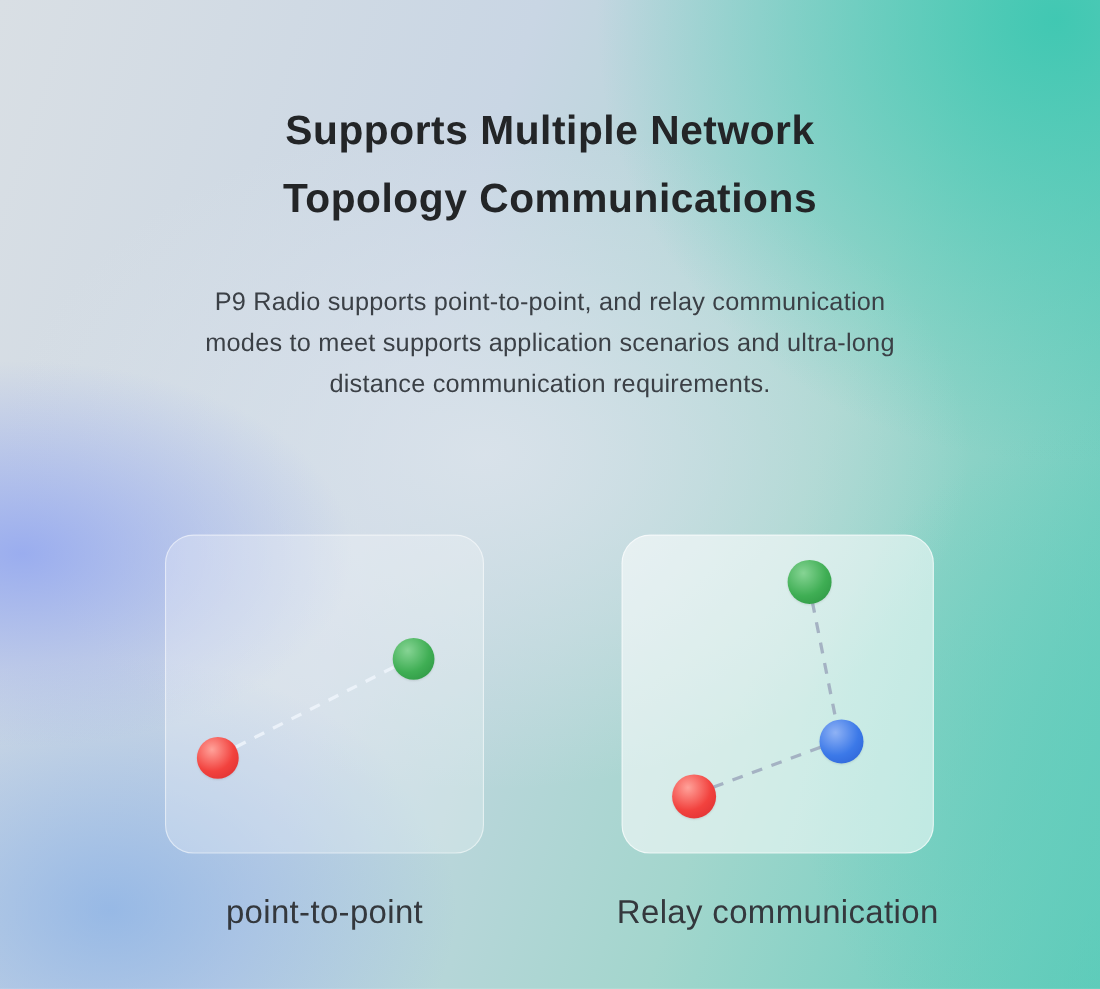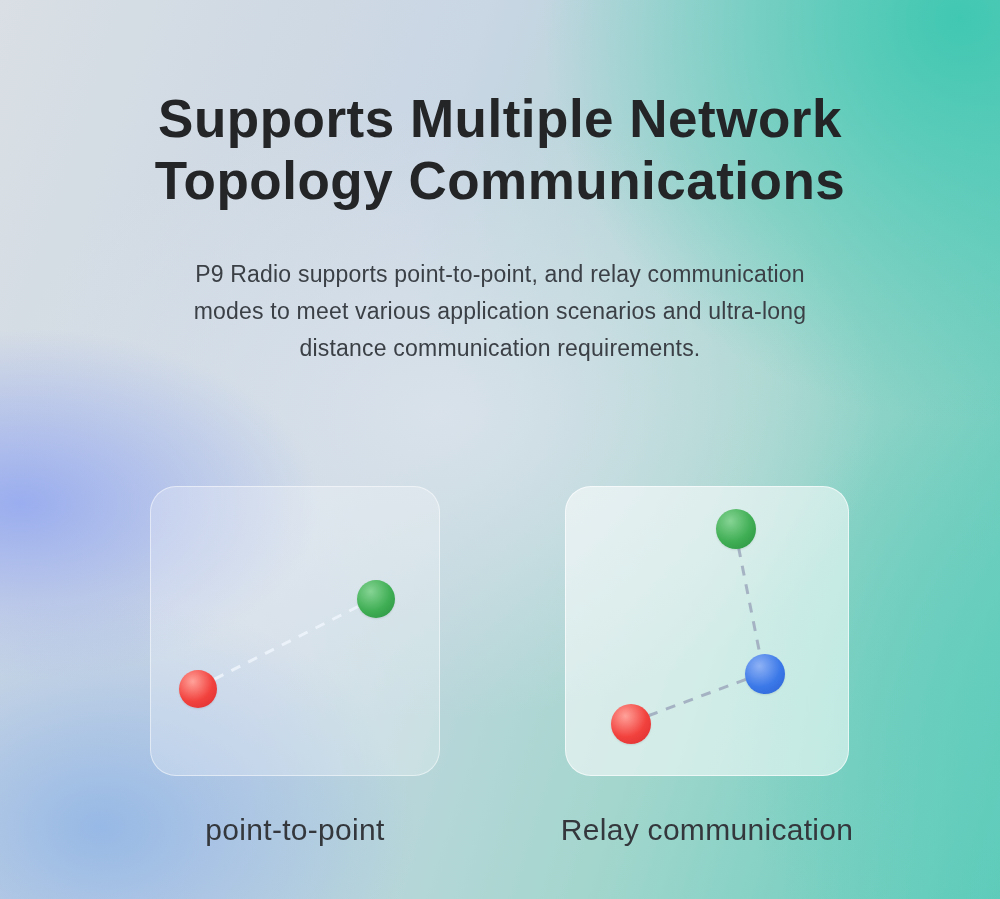--- a/index.html
+++ b/index.html
@@ -13,21 +13,21 @@
       radial-gradient(ellipse 40% 26% at 2% 56%, rgba(148,168,240,0.90), rgba(148,168,240,0) 75%),
       radial-gradient(ellipse 42% 34% at 10% 92%, rgba(122,168,230,0.65), rgba(122,168,230,0) 75%),
       radial-gradient(ellipse 58% 62% at 96% 2%, rgba(60,199,177,0.95), rgba(60,199,177,0) 72%),
       radial-gradient(ellipse 42% 48% at 104% 78%, rgba(98,205,188,0.85), rgba(98,205,188,0) 75%),
       radial-gradient(ellipse 52% 40% at 44% 46%, rgba(219,227,235,0.90), rgba(219,227,235,0) 85%),
       linear-gradient(108deg, #d9dfe4 0%, #c9d6e4 38%, #a3d6cd 68%, #5ccbb9 100%);
   }
   .title{
     position:absolute;top:88px;left:0;width:1000px;margin:0;
     text-align:center;color:#232527;
-    font-size:53px;font-weight:bold;line-height:62px;letter-spacing:0.5px;
+    font-size:37px;font-weight:bold;line-height:62px;letter-spacing:0.5px;
   }
   .title .tline{display:block;}
   .subtitle{
     position:absolute;top:256px;left:0;width:1000px;
     text-align:center;color:#3b4046;
     font-size:23px;font-weight:normal;line-height:37px;letter-spacing:0.2px;
   }
   .subtitle .sline{display:block;}
   .card{
     position:absolute;top:486px;height:290px;
@@ -62,21 +62,21 @@
 
 <div class="page">
 
   <h1 class="title">
     <span class="tline">Supports Multiple Network</span>
     <span class="tline">Topology Communications</span>
   </h1>
 
   <div class="subtitle">
     <span class="sline">P9 Radio supports point-to-point, and relay communication</span>
-    <span class="sline">modes to meet various application scenarios and ultra-long</span>
+    <span class="sline">modes to meet supports application scenarios and ultra-long</span>
     <span class="sline">distance communication requirements.</span>
   </div>
 
   <div class="card card-left">
     <svg viewBox="0 0 290 290">
         <line x1="47" y1="202" x2="225" y2="112" stroke="rgba(238,244,252,0.85)" stroke-width="3" stroke-dasharray="10 9"></line>
       </svg>
   <div class="ball" style="left: 28px; top: 183px; width: 38px; height: 38px; background: radial-gradient(circle at 36% 30%, rgb(255, 162, 154) 0%, rgb(242, 66, 62) 55%, rgb(217, 44, 47) 100%);"></div>
       <div class="ball" style="left: 206px; top: 93px; width: 38px; height: 38px; background: radial-gradient(circle at 36% 30%, rgb(134, 212, 148) 0%, rgb(63, 174, 84) 55%, rgb(42, 145, 64) 100%);"></div>
     </div>

